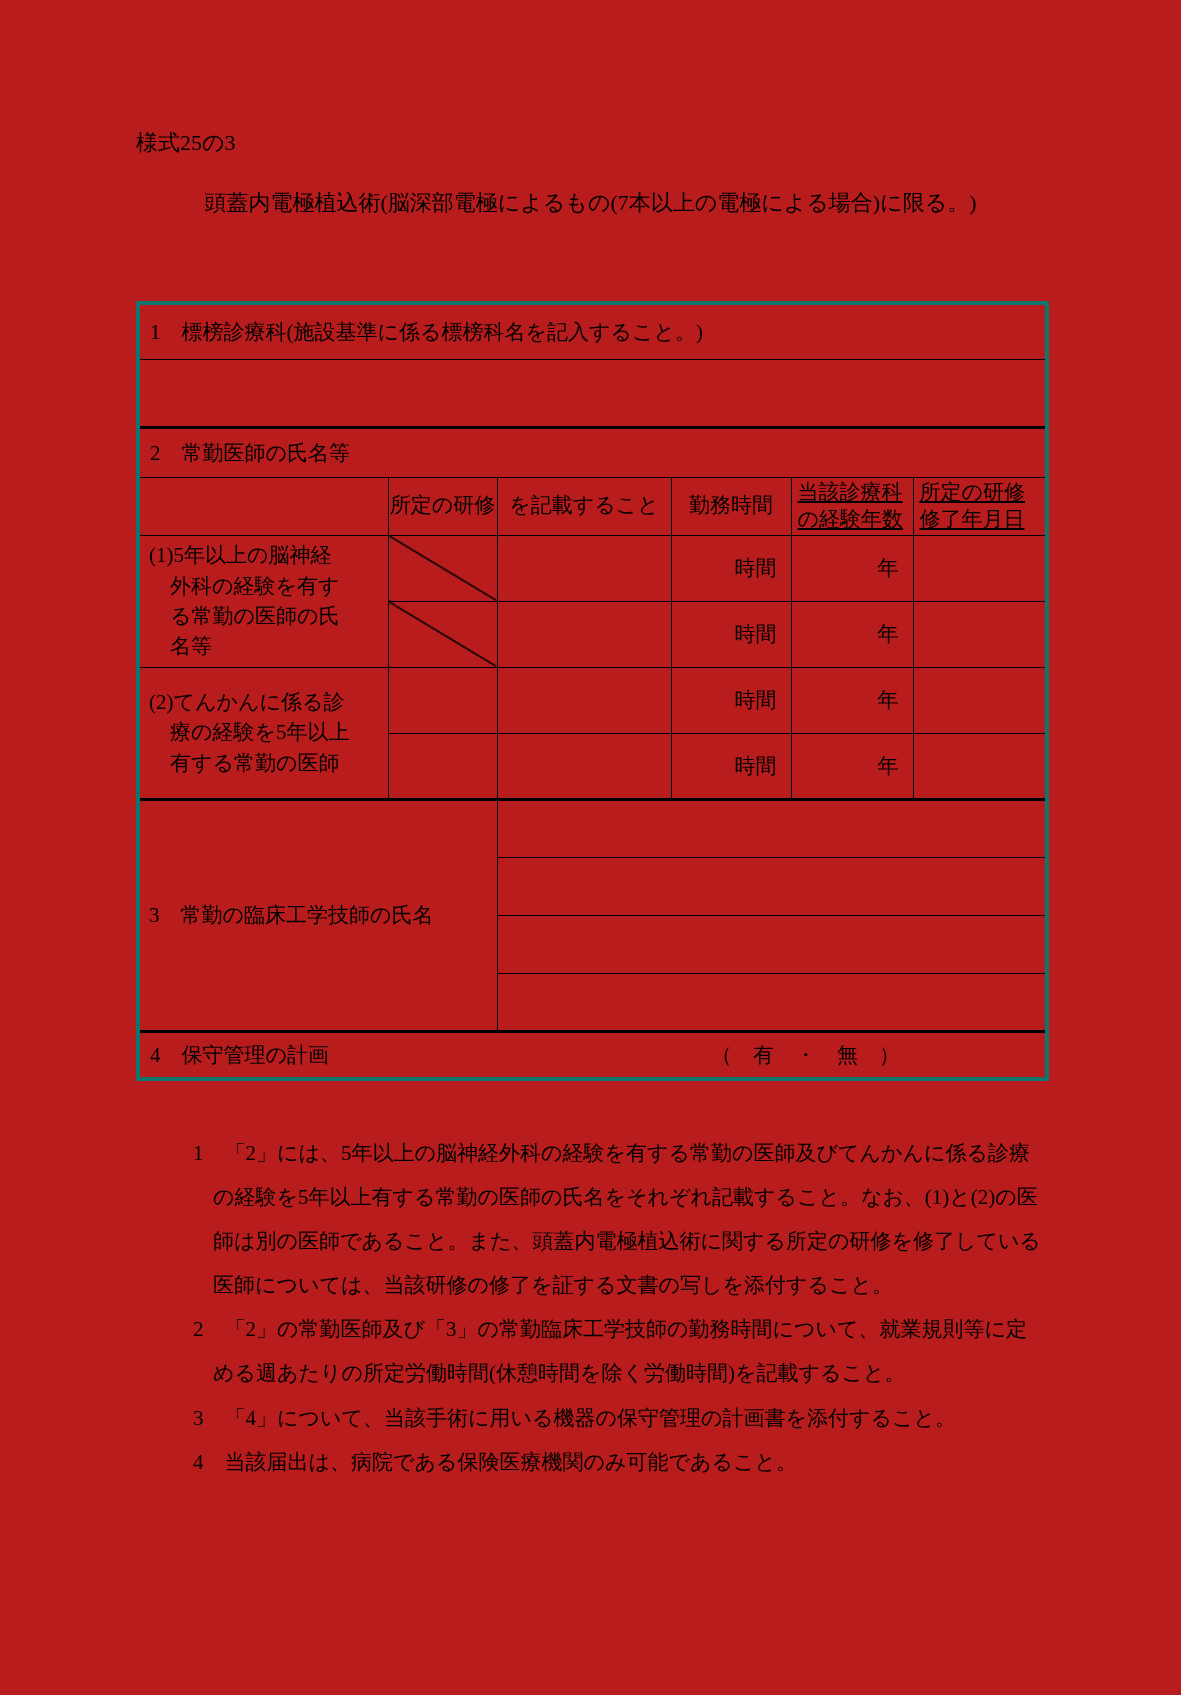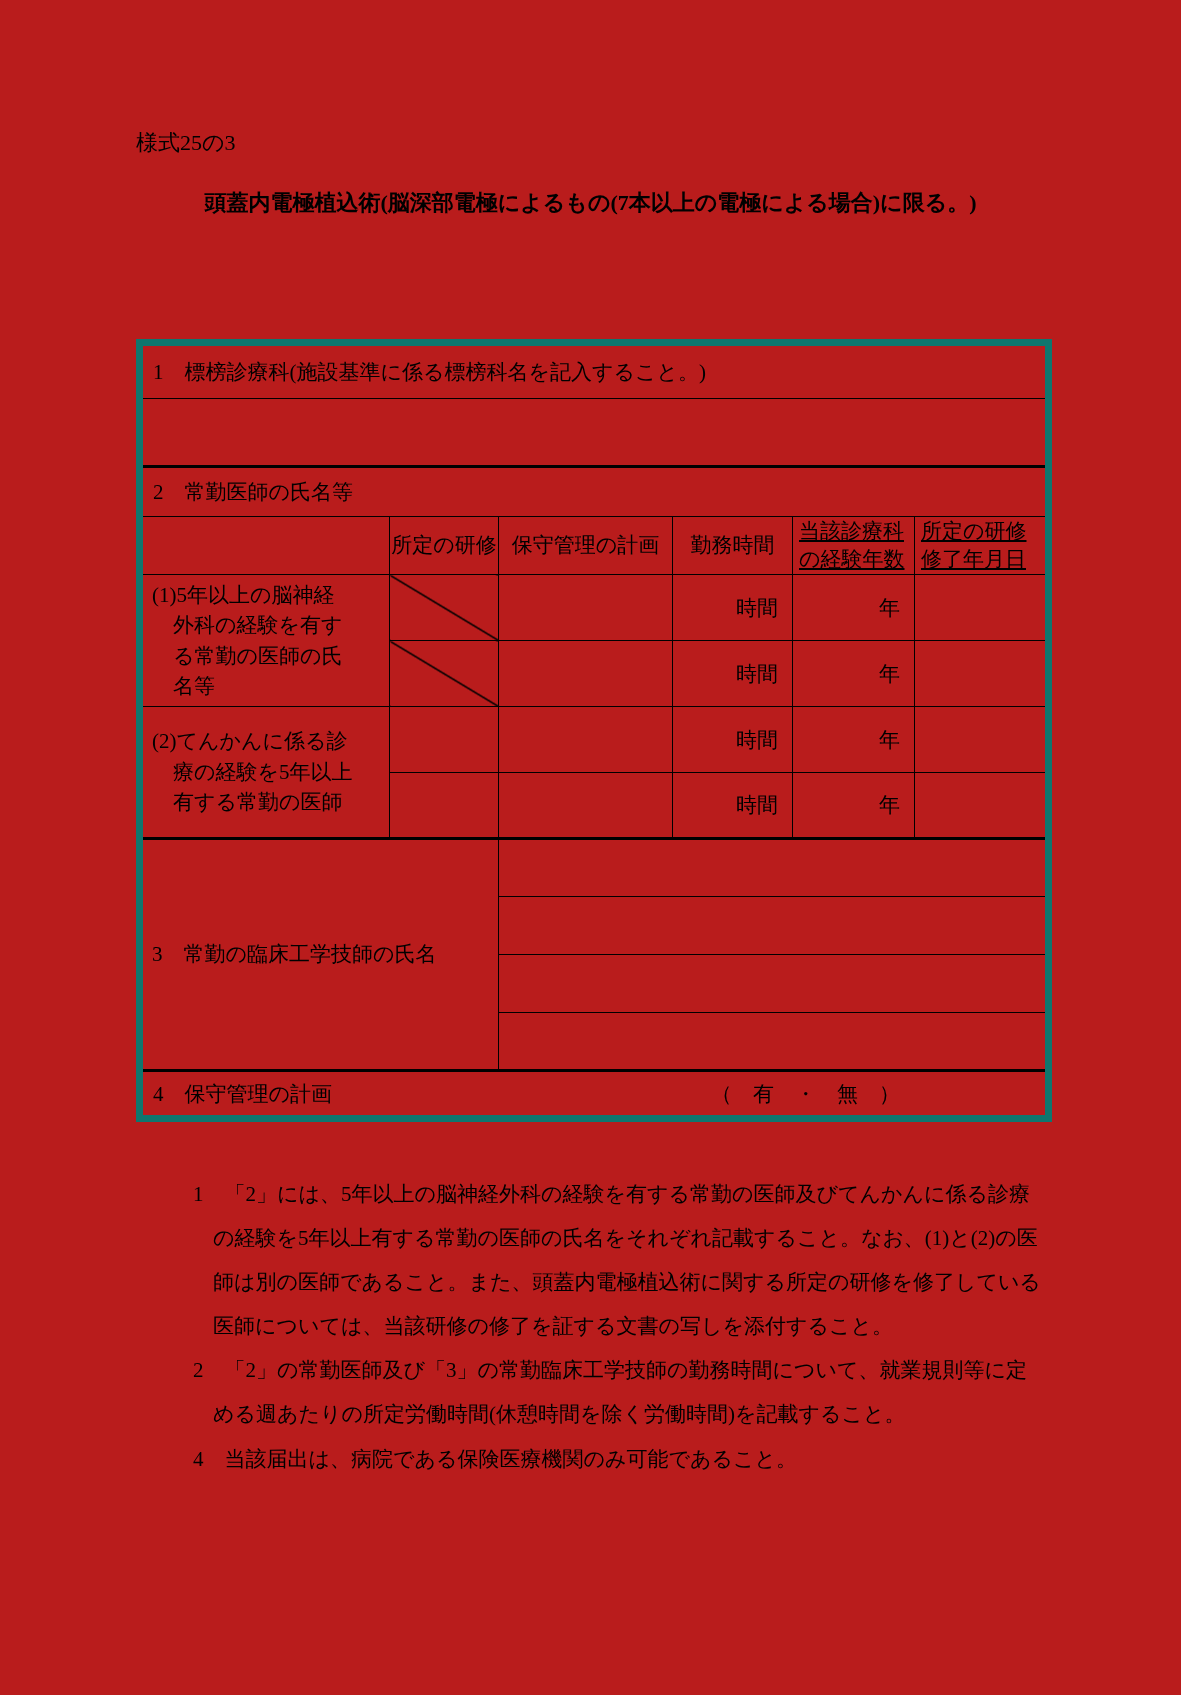--- a/index.html
+++ b/index.html
@@ -7,28 +7,28 @@
     position:relative;
     width:1181px;height:1695px;
     background:#b91c1c;
     color:#000;
     font-family:"Liberation Serif","DejaVu Serif",serif;
     overflow:hidden;
   }
   .sheet{padding:132px 136px 0 136px;}
   .form-number{font-size:22px;line-height:1;}
   .doc-title{margin-top:32px;text-align:center;font-size:22px;line-height:1.5;}
-  .doc-title div{white-space:nowrap;font-weight:bold;}
+  .doc-title div{white-space:nowrap;}
 
   table.form{
-    margin-top:120px;
+    margin-top:82px;
     border-collapse:collapse;
     table-layout:fixed;
     width:909px;
-    border:7px solid #0f766e;
+    border:4px solid #0f766e;
   }
   table.form td{
     border:1px solid #000;
     font-size:21px;
     padding:0;
     vertical-align:middle;
     overflow:hidden;
   }
   .h48{height:48px}.h50{height:50px}.h56{height:56px}.h58{height:58px}
   .h66{height:66px}.h68{height:68px}
@@ -83,21 +83,21 @@
       <tr class="h68">
         <td colspan="6" class="thickb"></td>
       </tr>
 
       <tr class="h50">
         <td colspan="6" class="cell-l">2　常勤医師の氏名等</td>
       </tr>
       <tr class="h58">
         <td class="hc"></td>
         <td class="hc">所定の研修</td>
-        <td class="hc">保守管理の計画</td>
+        <td class="hc">を記載すること</td>
         <td class="hc">勤務時間</td>
         <td class="hl pre">当該診療科
 の経験年数</td>
         <td class="hl pre">所定の研修
 修了年月日</td>
       </tr>
 
       <tr class="h66">
         <td rowspan="2" class="lbl pre">(1)5年以上の脳神経
 　外科の経験を有す
@@ -155,17 +155,18 @@
             <span class="opts">（　有　・　無　）</span>
           </div>
         </td>
       </tr>
     </tbody>
       </table>
 
     <div class="notes">
       <div class="note">1　「2」には、5年以上の脳神経外科の経験を有する常勤の医師及びてんかんに係る診療の経験を5年以上有する常勤の医師の氏名をそれぞれ記載すること。なお、(1)と(2)の医師は別の医師であること。また、頭蓋内電極植込術に関する所定の研修を修了している医師については、当該研修の修了を証する文書の写しを添付すること。</div>
       <div class="note">2　「2」の常勤医師及び「3」の常勤臨床工学技師の勤務時間について、就業規則等に定める週あたりの所定労働時間(休憩時間を除く労働時間)を記載すること。</div>
+      <div class="note">3　「4」について、当該手術に用いる機器の保守管理の計画書を添付すること。</div>
       <div class="note">4　当該届出は、病院である保険医療機関のみ可能であること。</div>
     </div>
 
   </div>
 </div>
 
 </body></html>

